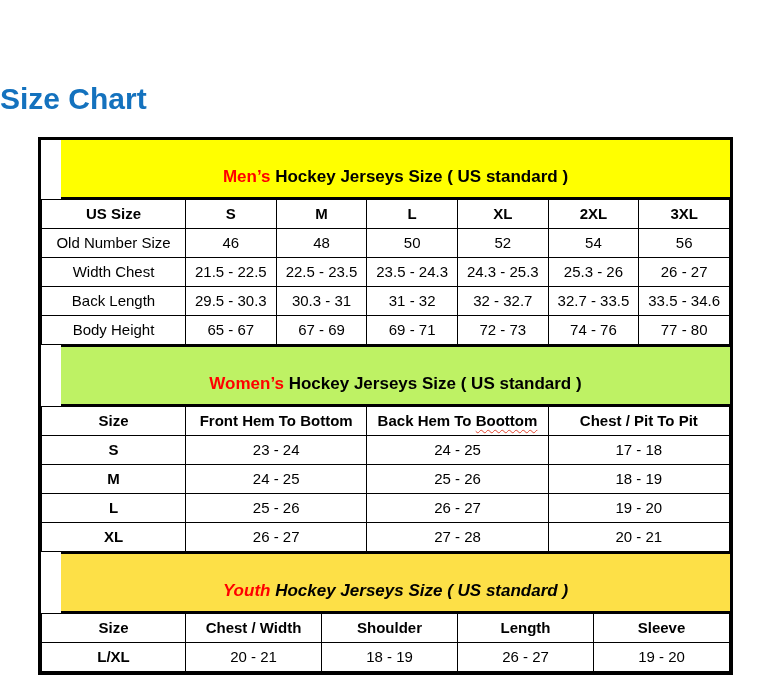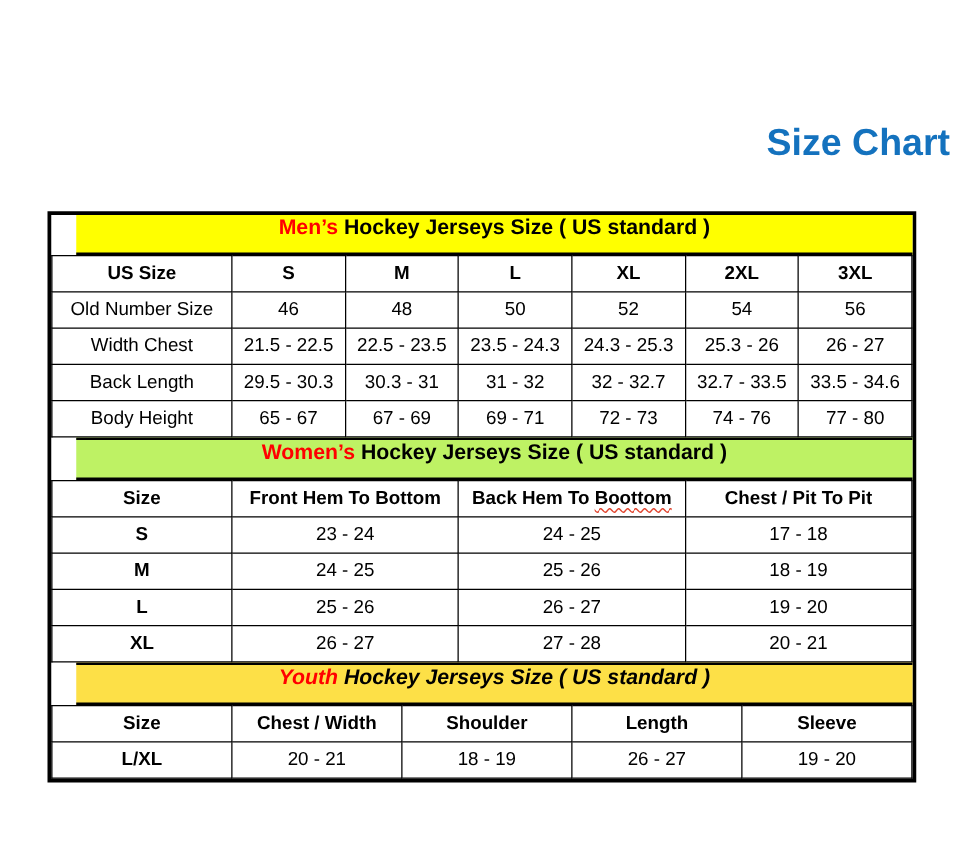--- a/index.html
+++ b/index.html
@@ -6,40 +6,40 @@
     margin: 0;
     padding: 0;
     background: #ffffff;
     width: 776px;
     height: 692px;
     overflow: hidden;
     font-family: "Liberation Sans", sans-serif;
   }
   .page { width: 776px; }
   .title {
-    margin: 16px;
+    margin: 0;
     padding-top: 82px;
     padding-bottom: 21px;
-    text-align: right;
+    text-align: left;
     font-size: 30px;
     font-weight: bold;
     color: #1472be;
     letter-spacing: 0px;
   }
   .chart {
     width: 689px;
     margin-left: 38px;
     border: 3px solid #000000;
   }
   .band {
     background: #ffff00;
     text-align: center;
     font-weight: bold;
     font-size: 17px;
-    padding: 0 0 10px 0;
+    padding: 27px 0 10px 0;
     border-bottom: 2px solid #000;
     color: #000;
     margin-left: 20px;
   }
   .section + .section .band { border-top: 2px solid #000; }
   .accent { color: #ff0000; }
   table {
     width: 100%;
     border-collapse: collapse;
     table-layout: fixed;

